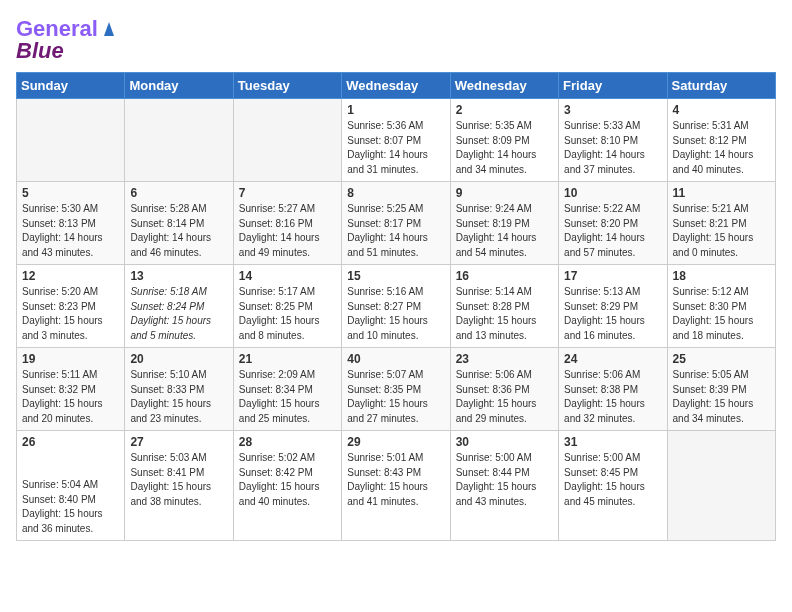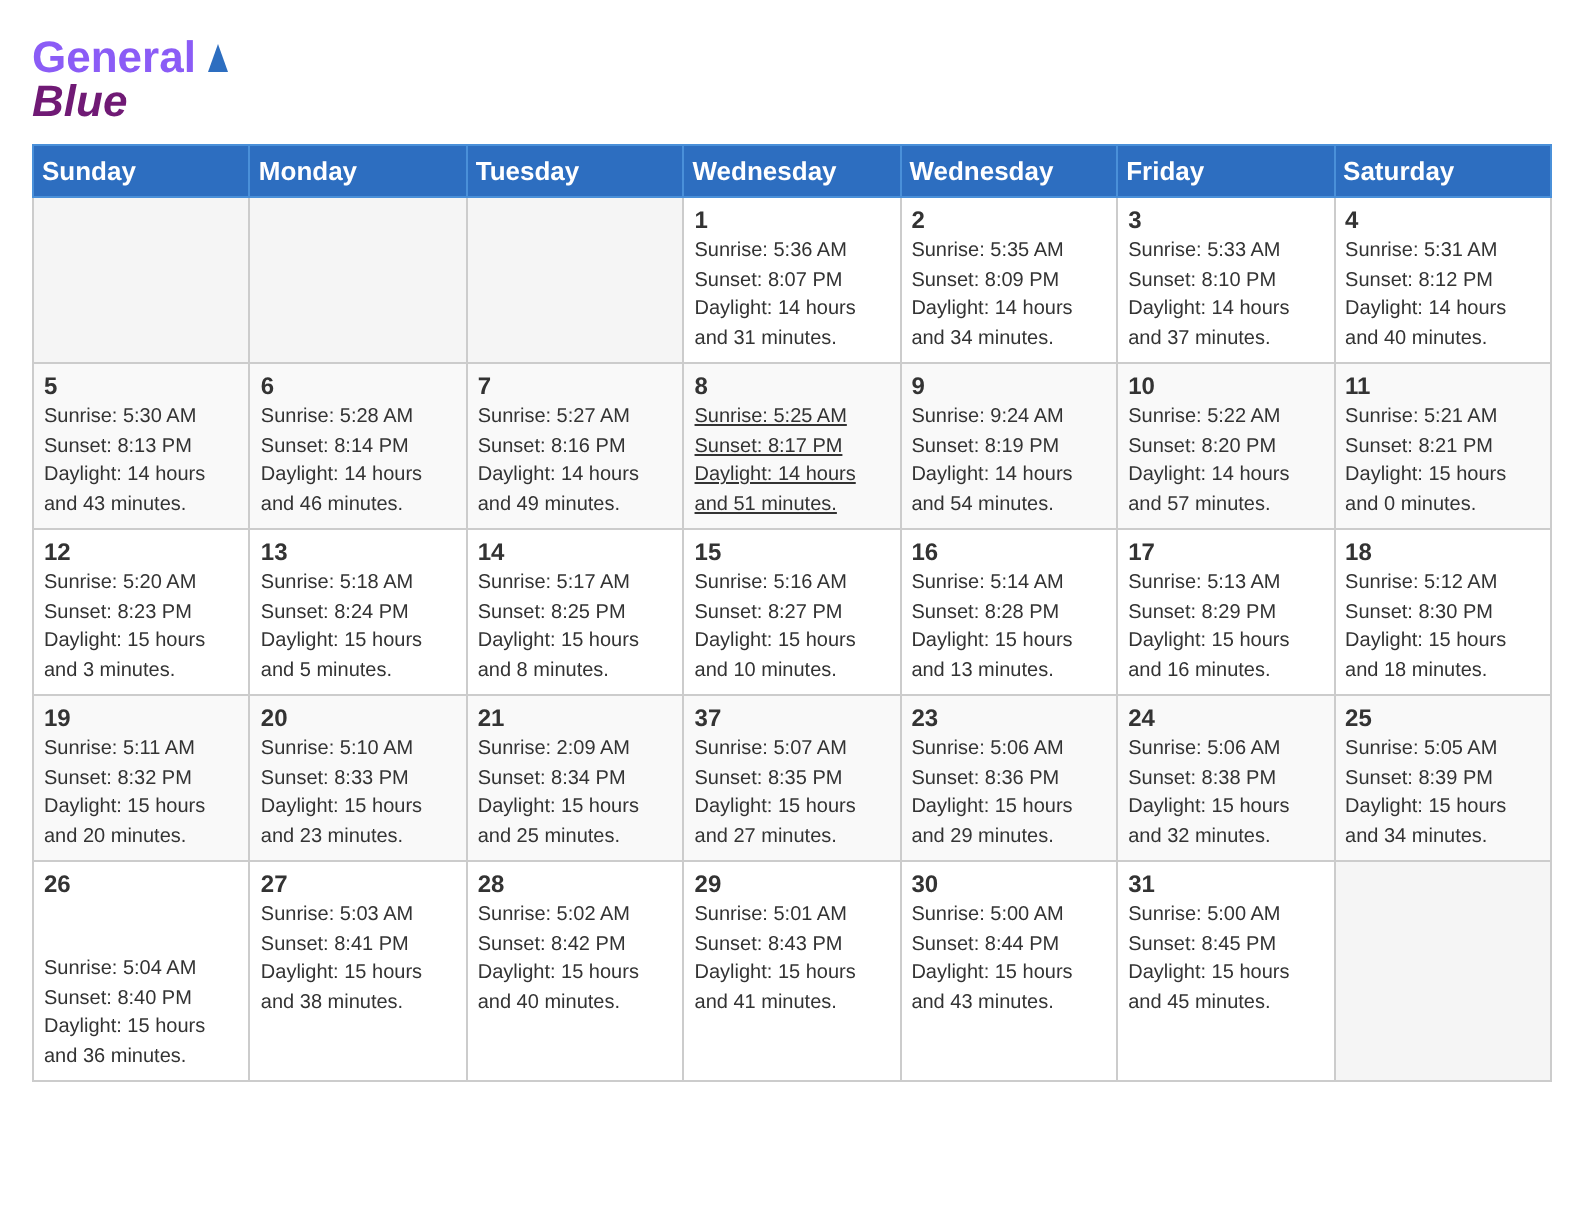--- a/index.html
+++ b/index.html
@@ -152,21 +152,21 @@
 Daylight: 14 hours and 46 minutes.</div>
         </td>
         <td>
           <span class="day-number">7</span>
           <div class="day-info" style="white-space: pre-line;">Sunrise: 5:27 AM
 Sunset: 8:16 PM
 Daylight: 14 hours and 49 minutes.</div>
         </td>
         <td>
           <span class="day-number">8</span>
-          <div class="day-info" style="white-space: pre-line; text-decoration: underline;">Sunrise: 5:25 AM
+          <div class="day-info" style="white-space: pre-line;">Sunrise: 5:25 AM
 Sunset: 8:17 PM
 Daylight: 14 hours and 51 minutes.</div>
         </td>
         <td>
           <span class="day-number">9</span>
           <div class="day-info" style="white-space: pre-line;">Sunrise: 9:24 AM
 Sunset: 8:19 PM
 Daylight: 14 hours and 54 minutes.</div>
         </td>
         <td>
@@ -184,21 +184,21 @@
       </tr>
       <tr>
         <td>
           <span class="day-number">12</span>
           <div class="day-info" style="white-space: pre-line;">Sunrise: 5:20 AM
 Sunset: 8:23 PM
 Daylight: 15 hours and 3 minutes.</div>
         </td>
         <td>
           <span class="day-number">13</span>
-          <div class="day-info" style="white-space: pre-line;">Sunrise: 5:18 AM
+          <div class="day-info" style="white-space: pre-line; font-style: italic;">Sunrise: 5:18 AM
 Sunset: 8:24 PM
 Daylight: 15 hours and 5 minutes.</div>
         </td>
         <td>
           <span class="day-number">14</span>
           <div class="day-info" style="white-space: pre-line;">Sunrise: 5:17 AM
 Sunset: 8:25 PM
 Daylight: 15 hours and 8 minutes.</div>
         </td>
         <td>
@@ -239,21 +239,21 @@
 Sunset: 8:33 PM
 Daylight: 15 hours and 23 minutes.</div>
         </td>
         <td>
           <span class="day-number">21</span>
           <div class="day-info" style="white-space: pre-line;">Sunrise: 2:09 AM
 Sunset: 8:34 PM
 Daylight: 15 hours and 25 minutes.</div>
         </td>
         <td>
-          <span class="day-number">37</span>
+          <span class="day-number">40</span>
           <div class="day-info" style="white-space: pre-line;">Sunrise: 5:07 AM
 Sunset: 8:35 PM
 Daylight: 15 hours and 27 minutes.</div>
         </td>
         <td>
           <span class="day-number">23</span>
           <div class="day-info" style="white-space: pre-line;">Sunrise: 5:06 AM
 Sunset: 8:36 PM
 Daylight: 15 hours and 29 minutes.</div>
         </td>

